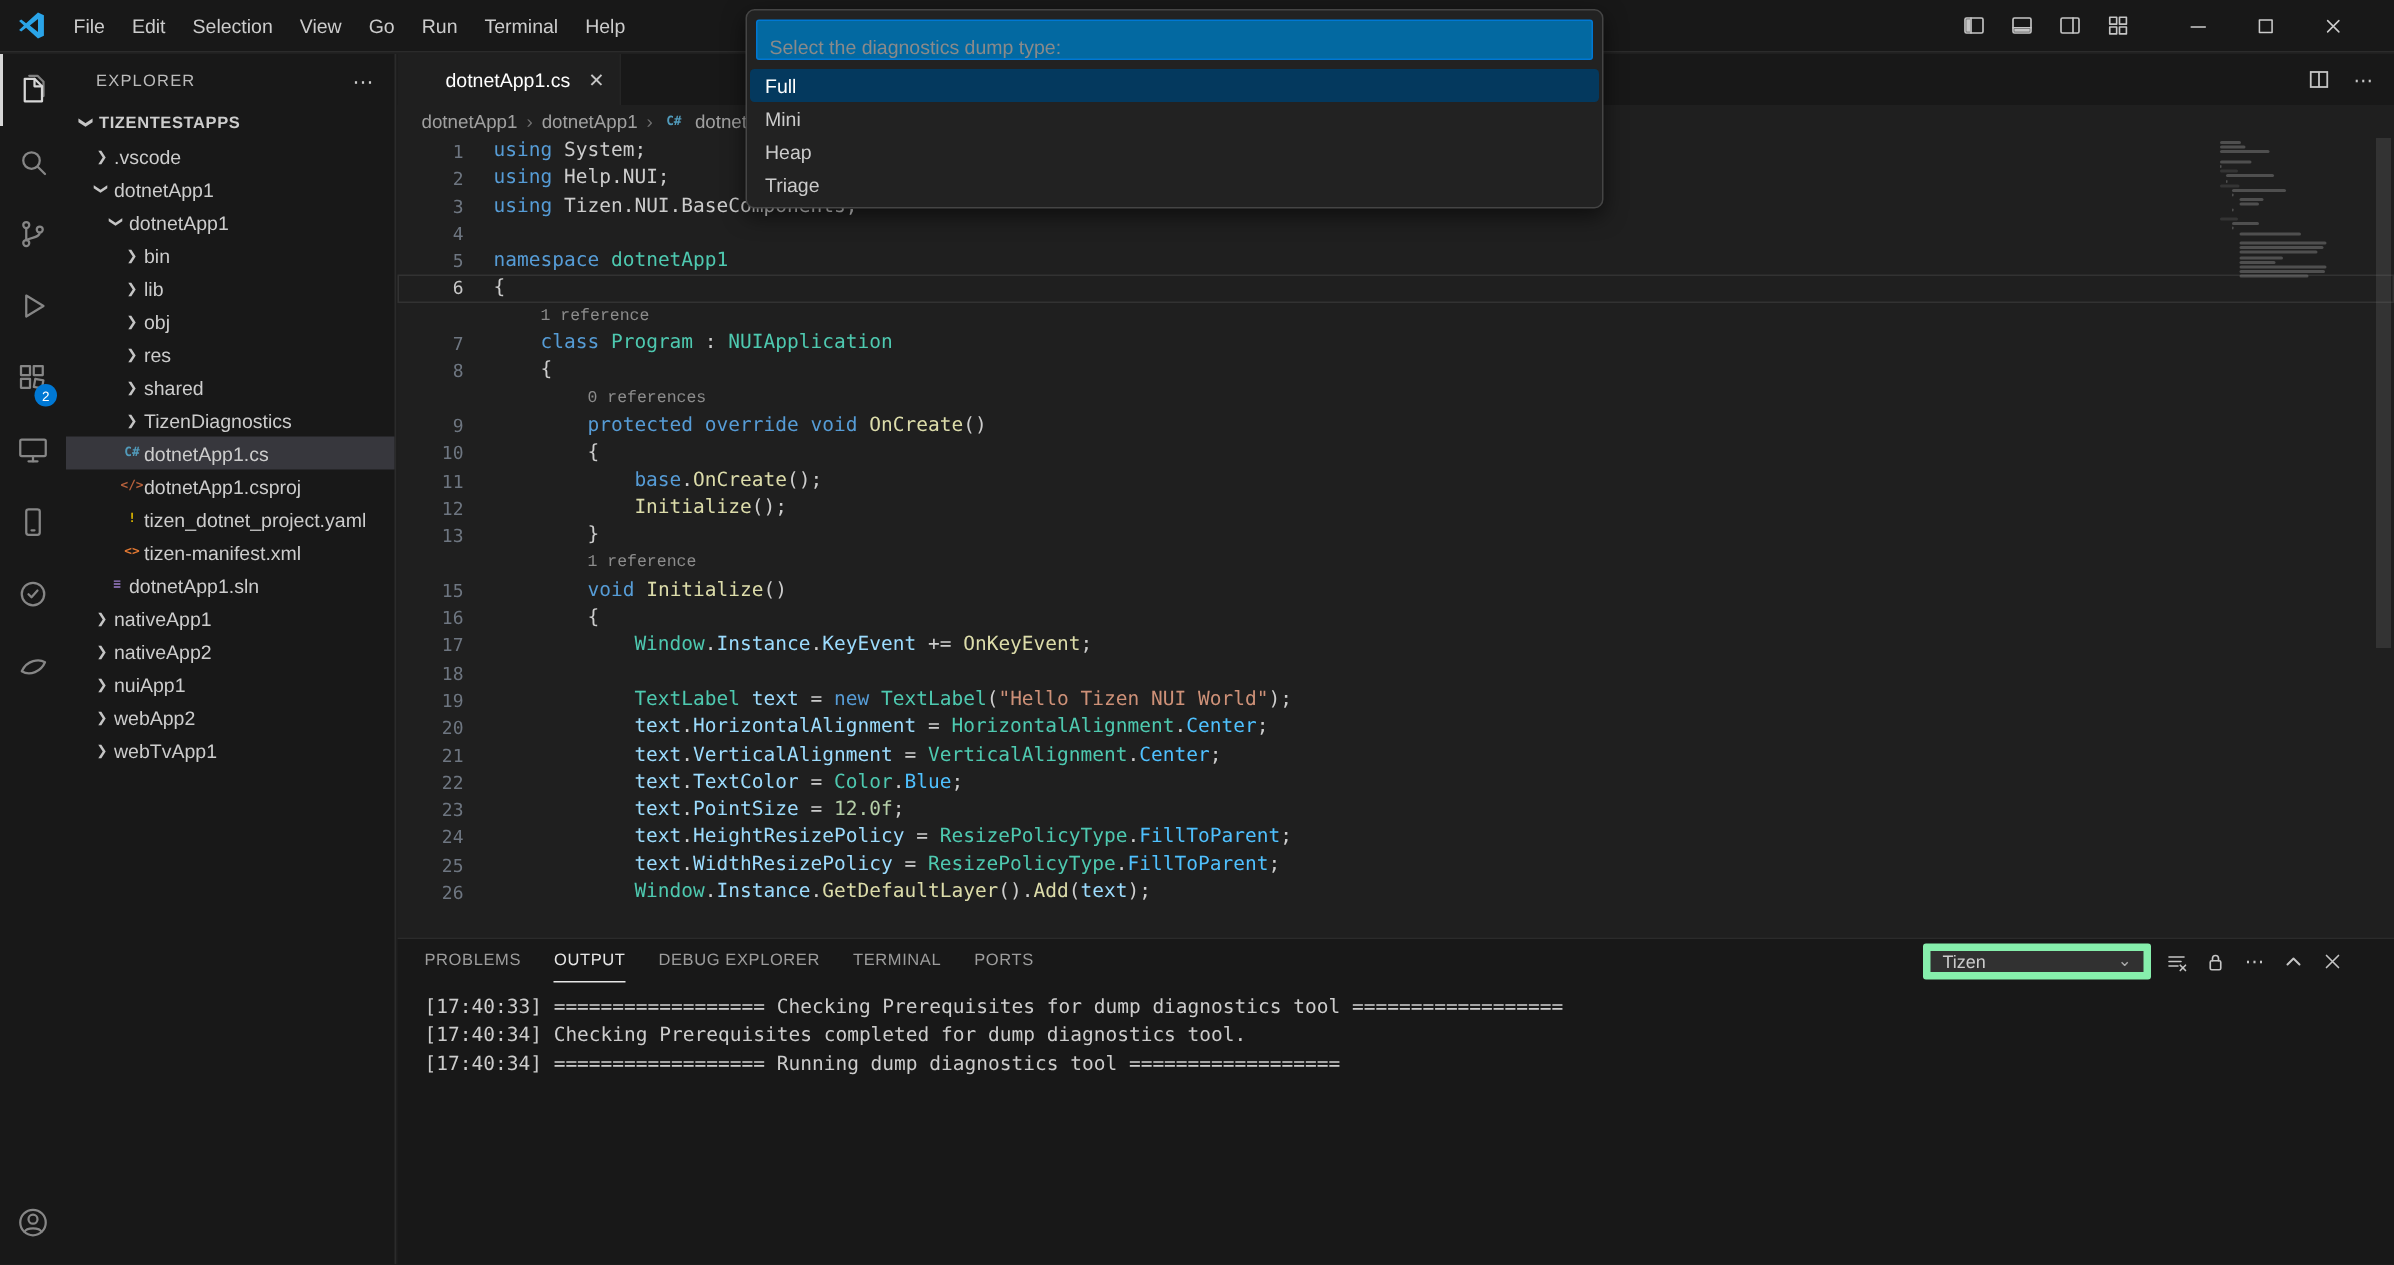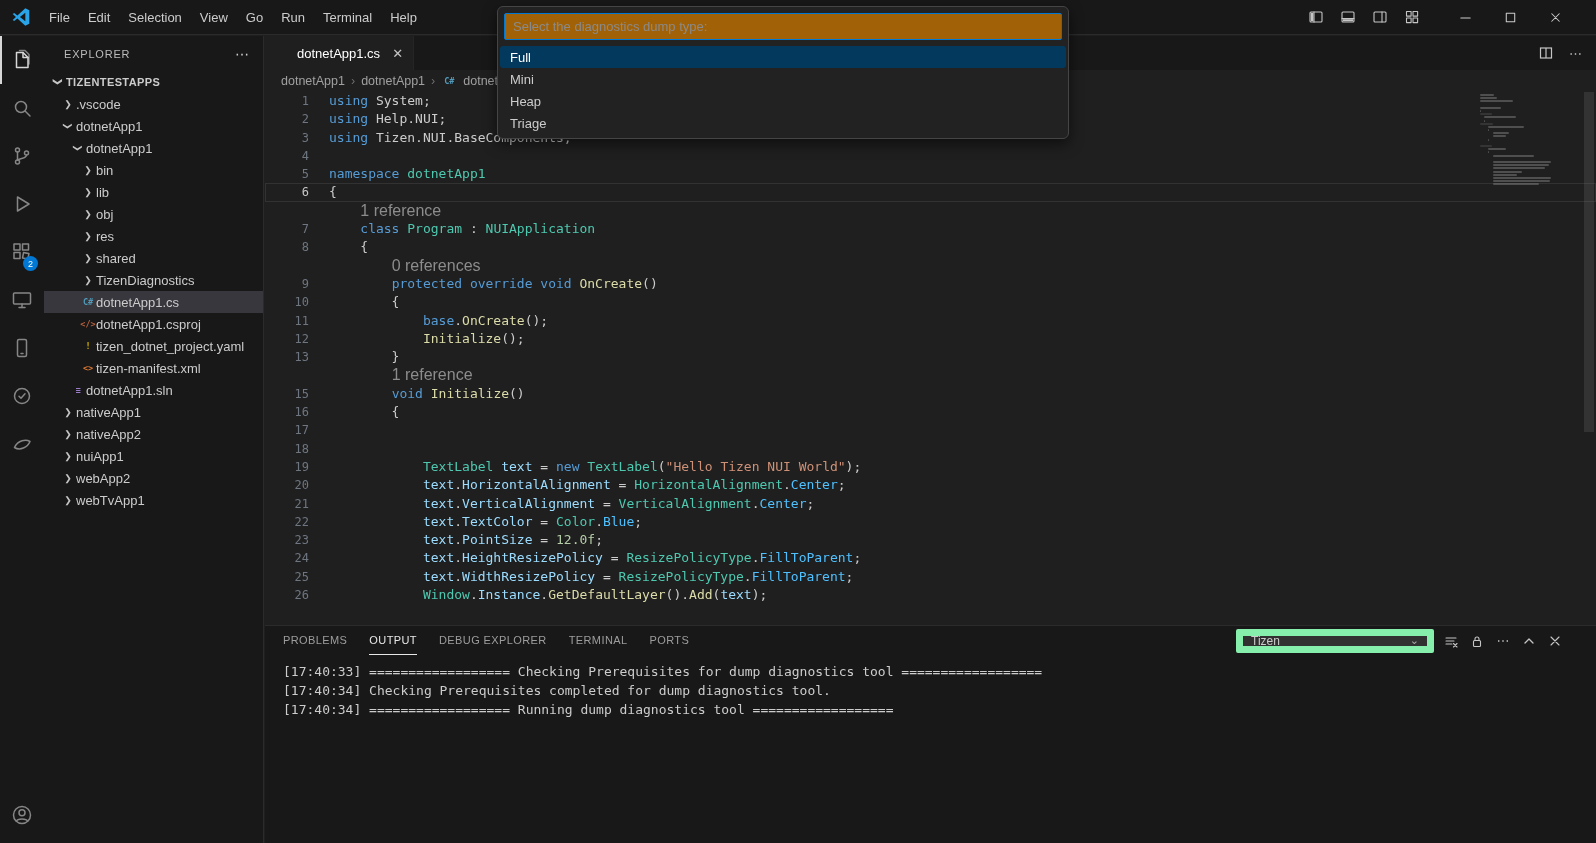--- a/index.html
+++ b/index.html
@@ -51,43 +51,43 @@
   .bc-sep{color:#6f6f6f}
   .bc-item{cursor:pointer}
 
   
   .code{position:absolute;top:92px;left:265px;right:0;height:533px;background:#1f1f1f;font-family:"DejaVu Sans Mono",monospace;font-size:13px}
   .crow{display:flex;height:18.3px;line-height:18.3px;white-space:pre}
   .crow.cur{outline:1px solid #323232;outline-offset:-1px}
   .crow.cur .ln{color:#c6c6c6}
   .ln{flex:0 0 44px;text-align:right;color:#6e7681;font-size:12px}
   .ctext{margin-left:20px}
-  .lens{color:#8c8c8c;font-size:16px;font-family:Liberation Sans, sans-serif}
+  .lens{color:#8c8c8c;font-size:11px;font-family:Liberation Mono, monospace}
   .minimap{position:absolute;top:2px;right:16px;width:100px}
   .mm-bar{height:2px;margin-bottom:1.2px;background:#8a8a8a;opacity:.45;border-radius:1px}
   .scrollbar{position:absolute;top:0;right:0;width:14px;height:533px}
   .sb-thumb{margin:0 2px;height:340px;background:rgba(121,121,121,.22)}
 
   
   .panel{position:absolute;top:625px;left:265px;right:0;height:218px;background:#181818;border-top:1px solid #2b2b2b}
   .panel-header{height:29px;display:flex;align-items:center;padding:0 30px 0 18px}
   .ptabs{display:flex;height:100%}
   .ptab{font-size:11px;color:#9d9d9d;margin-right:22px;display:flex;align-items:center;letter-spacing:.4px;border-bottom:1px solid transparent;cursor:pointer}
   .ptab.active{color:#e7e7e7;border-bottom-color:#e7e7e7}
   .panel-right{margin-left:auto;display:flex;align-items:center;gap:6px}
-  .channel-select{width:198px;height:24px;background:#313131;border:7px solid #86efac;border-radius:2px;display:flex;align-items:center;padding:0 8px;color:#cccccc;font-size:12px;cursor:pointer}
+  .channel-select{width:152px;height:24px;background:#313131;border:5px solid #86efac;border-radius:2px;display:flex;align-items:center;padding:0 8px;color:#cccccc;font-size:12px;cursor:pointer}
   .chev-down{margin-left:auto;color:#aaaaaa;font-size:11px}
   .panel-actions{display:flex;align-items:center;gap:4px;color:#c5c5c5}
   .p-icon{width:22px;height:22px;display:flex;align-items:center;justify-content:center;cursor:pointer}
   .p-icon svg{width:16px;height:16px}
   .output{padding:7px 0 0 18px;font-family:"DejaVu Sans Mono",monospace;font-size:13px;line-height:19px;color:#cccccc;white-space:pre}
 
   
   .quickpick{position:absolute;left:497px;top:6px;width:572px;background:#222222;border:1px solid #454545;border-radius:6px;box-shadow:0 5px 14px rgba(0,0,0,.55);z-index:100;padding-bottom:4px}
-  .qp-input{margin:6px;height:27px;background:#a16207;border:1px solid #0078d4;border-radius:2px;display:flex;align-items:center;padding:0 8px}
+  .qp-input{margin:6px;height:27px;background:#0369a1;border:1px solid #0078d4;border-radius:2px;display:flex;align-items:flex-end;padding:0 8px}
   .qp-input input{flex:1;background:transparent;border:none;outline:none;color:#cccccc;font:13px "Liberation Sans",sans-serif}
   .qp-input input::placeholder{color:#8a8a8a}
   .qp-list{padding:0 2px}
   .qp-item{height:22px;display:flex;align-items:center;padding-left:10px;color:#cccccc;font-size:13px;border-radius:3px;cursor:pointer}
   .qp-item.active{background:#04395e;color:#ffffff}
 </style>
 <style>.tk-k{color:#569cd6}.tk-t{color:#4ec9b0}.tk-m{color:#dcdcaa}.tk-v{color:#9cdcfe}.tk-ev{color:#4fc1ff}.tk-s{color:#ce9178}.tk-num{color:#b5cea8}.tk-w{color:#cccccc}</style></head>
 <body>
 
 <div class="titlebar">
@@ -355,21 +355,21 @@
       <div class="crow"><span class="ln">8</span><span class="ctext"><span class="tk-w">    {</span></span></div>
       <div class="crow"><span class="ln"></span><span class="ctext lens" style="padding-left: 62.64px;">0 references</span></div>
       <div class="crow"><span class="ln">9</span><span class="ctext"><span class="tk-w">        </span><span class="tk-k">protected override void</span><span class="tk-w"> </span><span class="tk-m">OnCreate</span><span class="tk-w">()</span></span></div>
       <div class="crow"><span class="ln">10</span><span class="ctext"><span class="tk-w">        {</span></span></div>
       <div class="crow"><span class="ln">11</span><span class="ctext"><span class="tk-w">            </span><span class="tk-k">base</span><span class="tk-w">.</span><span class="tk-m">OnCreate</span><span class="tk-w">();</span></span></div>
       <div class="crow"><span class="ln">12</span><span class="ctext"><span class="tk-w">            </span><span class="tk-m">Initialize</span><span class="tk-w">();</span></span></div>
       <div class="crow"><span class="ln">13</span><span class="ctext"><span class="tk-w">        }</span></span></div>
       <div class="crow"><span class="ln"></span><span class="ctext lens" style="padding-left: 62.64px;">1 reference</span></div>
       <div class="crow"><span class="ln">15</span><span class="ctext"><span class="tk-w">        </span><span class="tk-k">void</span><span class="tk-w"> </span><span class="tk-m">Initialize</span><span class="tk-w">()</span></span></div>
       <div class="crow"><span class="ln">16</span><span class="ctext"><span class="tk-w">        {</span></span></div>
-      <div class="crow"><span class="ln">17</span></div>
+      <div class="crow"><span class="ln">17</span><span class="ctext"><span class="tk-w">            </span><span class="tk-t">Window</span><span class="tk-w">.</span><span class="tk-v">Instance</span><span class="tk-w">.</span><span class="tk-v">KeyEvent</span><span class="tk-w"> += </span><span class="tk-m">OnKeyEvent</span><span class="tk-w">;</span></span></div>
       <div class="crow"><span class="ln">18</span><span class="ctext"></span></div>
       <div class="crow"><span class="ln">19</span><span class="ctext"><span class="tk-w">            </span><span class="tk-t">TextLabel</span><span class="tk-w"> </span><span class="tk-v">text</span><span class="tk-w"> = </span><span class="tk-k">new</span><span class="tk-w"> </span><span class="tk-t">TextLabel</span><span class="tk-w">(</span><span class="tk-s">"Hello Tizen NUI World"</span><span class="tk-w">);</span></span></div>
       <div class="crow"><span class="ln">20</span><span class="ctext"><span class="tk-w">            </span><span class="tk-v">text</span><span class="tk-w">.</span><span class="tk-v">HorizontalAlignment</span><span class="tk-w"> = </span><span class="tk-t">HorizontalAlignment</span><span class="tk-w">.</span><span class="tk-ev">Center</span><span class="tk-w">;</span></span></div>
       <div class="crow"><span class="ln">21</span><span class="ctext"><span class="tk-w">            </span><span class="tk-v">text</span><span class="tk-w">.</span><span class="tk-v">VerticalAlignment</span><span class="tk-w"> = </span><span class="tk-t">VerticalAlignment</span><span class="tk-w">.</span><span class="tk-ev">Center</span><span class="tk-w">;</span></span></div>
       <div class="crow"><span class="ln">22</span><span class="ctext"><span class="tk-w">            </span><span class="tk-v">text</span><span class="tk-w">.</span><span class="tk-v">TextColor</span><span class="tk-w"> = </span><span class="tk-t">Color</span><span class="tk-w">.</span><span class="tk-ev">Blue</span><span class="tk-w">;</span></span></div>
       <div class="crow"><span class="ln">23</span><span class="ctext"><span class="tk-w">            </span><span class="tk-v">text</span><span class="tk-w">.</span><span class="tk-v">PointSize</span><span class="tk-w"> = </span><span class="tk-num">12.0f</span><span class="tk-w">;</span></span></div>
       <div class="crow"><span class="ln">24</span><span class="ctext"><span class="tk-w">            </span><span class="tk-v">text</span><span class="tk-w">.</span><span class="tk-v">HeightResizePolicy</span><span class="tk-w"> = </span><span class="tk-t">ResizePolicyType</span><span class="tk-w">.</span><span class="tk-ev">FillToParent</span><span class="tk-w">;</span></span></div>
       <div class="crow"><span class="ln">25</span><span class="ctext"><span class="tk-w">            </span><span class="tk-v">text</span><span class="tk-w">.</span><span class="tk-v">WidthResizePolicy</span><span class="tk-w"> = </span><span class="tk-t">ResizePolicyType</span><span class="tk-w">.</span><span class="tk-ev">FillToParent</span><span class="tk-w">;</span></span></div>
       <div class="crow"><span class="ln">26</span><span class="ctext"><span class="tk-w">            </span><span class="tk-t">Window</span><span class="tk-w">.</span><span class="tk-v">Instance</span><span class="tk-w">.</span><span class="tk-m">GetDefaultLayer</span><span class="tk-w">().</span><span class="tk-m">Add</span><span class="tk-w">(</span><span class="tk-v">text</span><span class="tk-w">);</span></span></div>
     </div>

